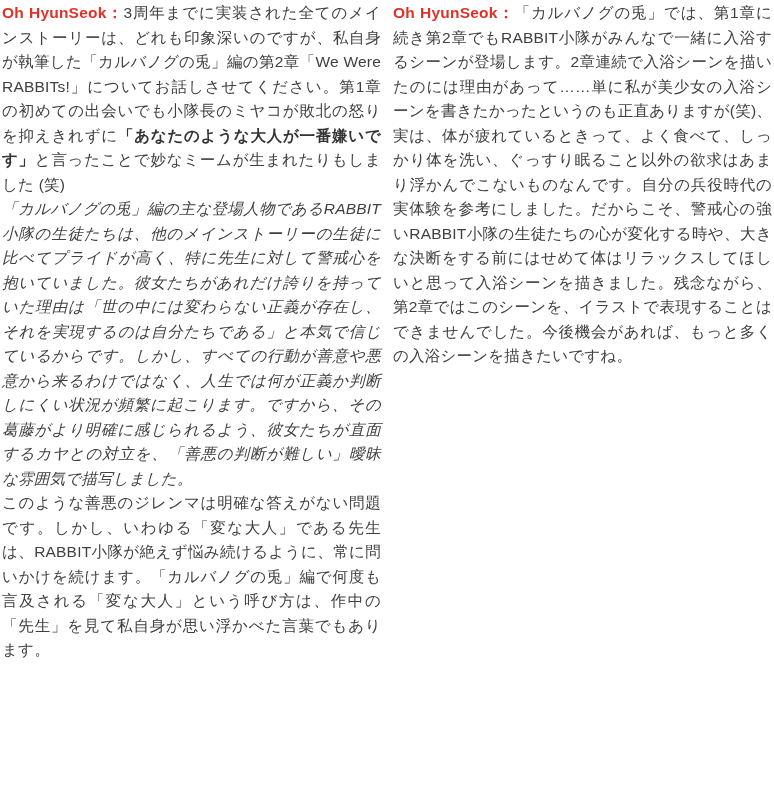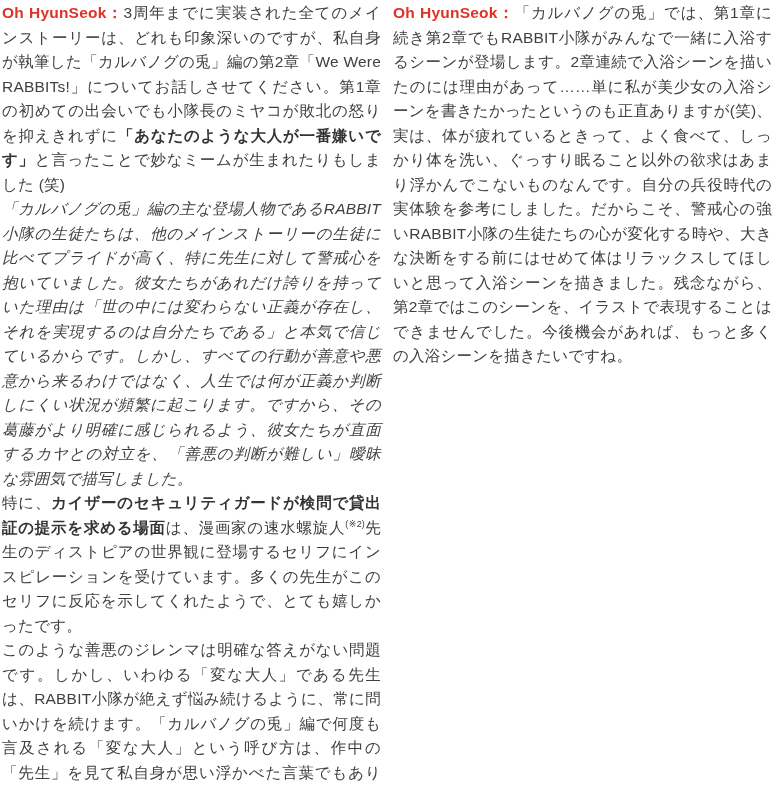--- a/index.html
+++ b/index.html
@@ -49,21 +49,20 @@
   }
 </style>
 </head>
 <body style="background: rgb(255, 255, 255);">
 
 <div class="page">
 
   <div class="column">
     <p style="color: rgb(64, 64, 64);"><span class="speaker" style="color: rgb(224, 49, 39);">Oh HyunSeok：</span><span>3周年までに実装された全てのメインストーリーは、どれも印象深いのですが、私自身が執筆した「カルバノグの兎」編の第2章「We Were RABBITs!」についてお話しさせてください。第1章の初めての出会いでも小隊長のミヤコが敗北の怒りを抑えきれずに</span><span class="bold">「あなたのような大人が一番嫌いです」</span><span>と言ったことで妙なミームが生まれたりもしました (笑)</span></p>
     <p style="color: rgb(64, 64, 64); font-style: italic;"><span>「カルバノグの兎」編の主な登場人物であるRABBIT小隊の生徒たちは、他のメインストーリーの生徒に比べてプライドが高く、特に先生に対して警戒心を抱いていました。彼女たちがあれだけ誇りを持っていた理由は「世の中には変わらない正義が存在し、それを実現するのは自分たちである」と本気で信じているからです。しかし、すべての行動が善意や悪意から来るわけではなく、人生では何が正義か判断しにくい状況が頻繁に起こります。ですから、その葛藤がより明確に感じられるよう、彼女たちが直面するカヤとの対立を、「善悪の判断が難しい」曖昧な雰囲気で描写しました。</span></p>
-    <p style="color: rgb(64, 64, 64);"><span>特に、</span><span class="bold">カイザーのセキュリティガードが検問で貸出証の提示を求める場面</span><span>は、漫画家の速水螺旋人</span><sup class="note">(※2)</sup><span>先生のディストピアの世界観に登場するセリフにインスピレーションを受けています。多くの先生がこのセリフに反応を示してくれたようで、とても嬉しかったです。</span></p>
     <p style="color: rgb(64, 64, 64);"><span>このような善悪のジレンマは明確な答えがない問題です。しかし、いわゆる「変な大人」である先生は、RABBIT小隊が絶えず悩み続けるように、常に問いかけを続けます。「カルバノグの兎」編で何度も言及される「変な大人」という呼び方は、作中の「先生」を見て私自身が思い浮かべた言葉でもあります。</span></p>
 
   </div>
 
   <div class="column">
     <p style="color: rgb(64, 64, 64);"><span class="speaker" style="color: rgb(224, 49, 39);">Oh HyunSeok：</span><span>「カルバノグの兎」では、第1章に続き第2章でもRABBIT小隊がみんなで一緒に入浴するシーンが登場します。2章連続で入浴シーンを描いたのには理由があって……単に私が美少女の入浴シーンを書きたかったというのも正直ありますが(笑)、実は、体が疲れているときって、よく食べて、しっかり体を洗い、ぐっすり眠ること以外の欲求はあまり浮かんでこないものなんです。自分の兵役時代の実体験を参考にしました。だからこそ、警戒心の強いRABBIT小隊の生徒たちの心が変化する時や、大きな決断をする前にはせめて体はリラックスしてほしいと思って入浴シーンを描きました。残念ながら、第2章ではこのシーンを、イラストで表現することはできませんでした。今後機会があれば、もっと多くの入浴シーンを描きたいですね。</span></p>
   </div>
 
 </div>
 

